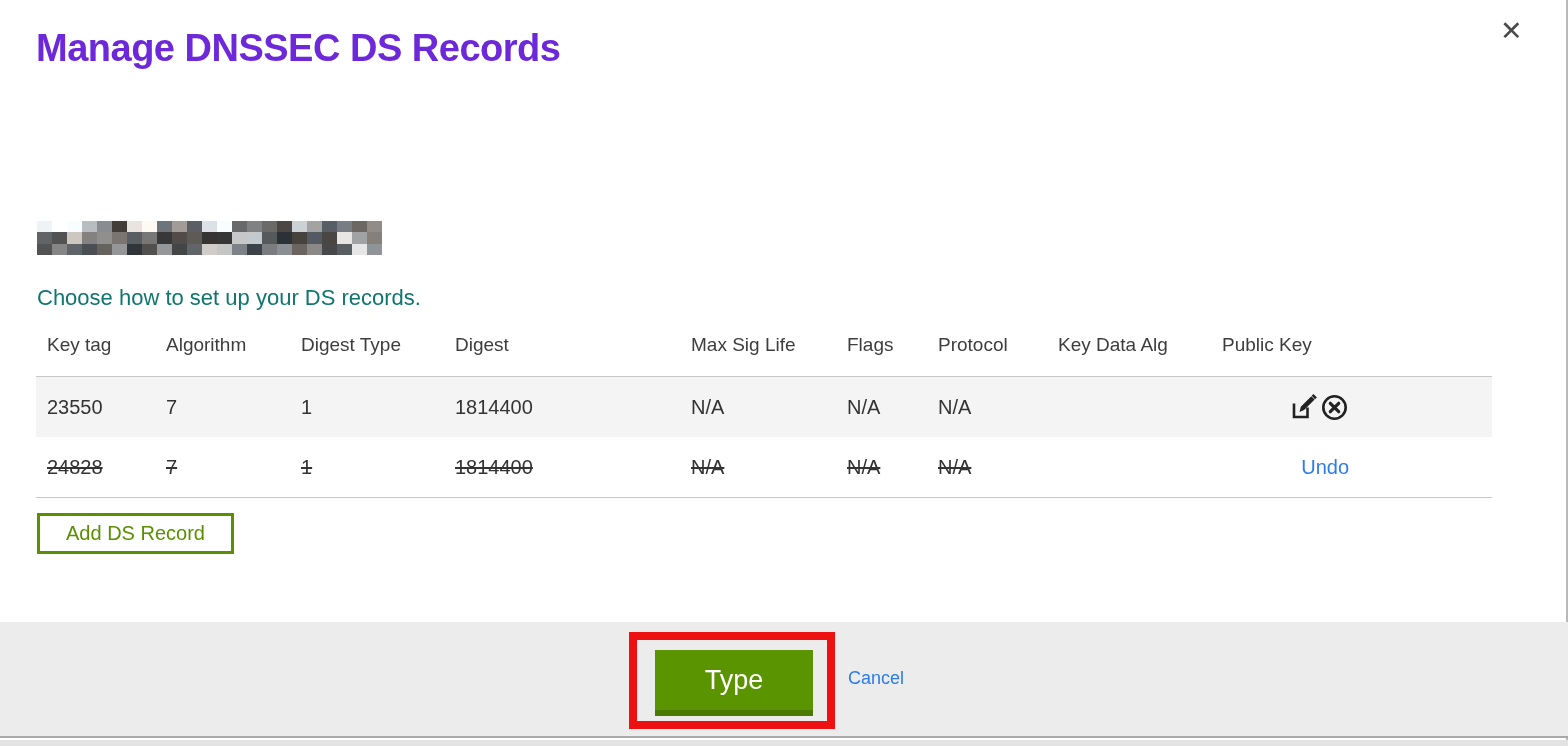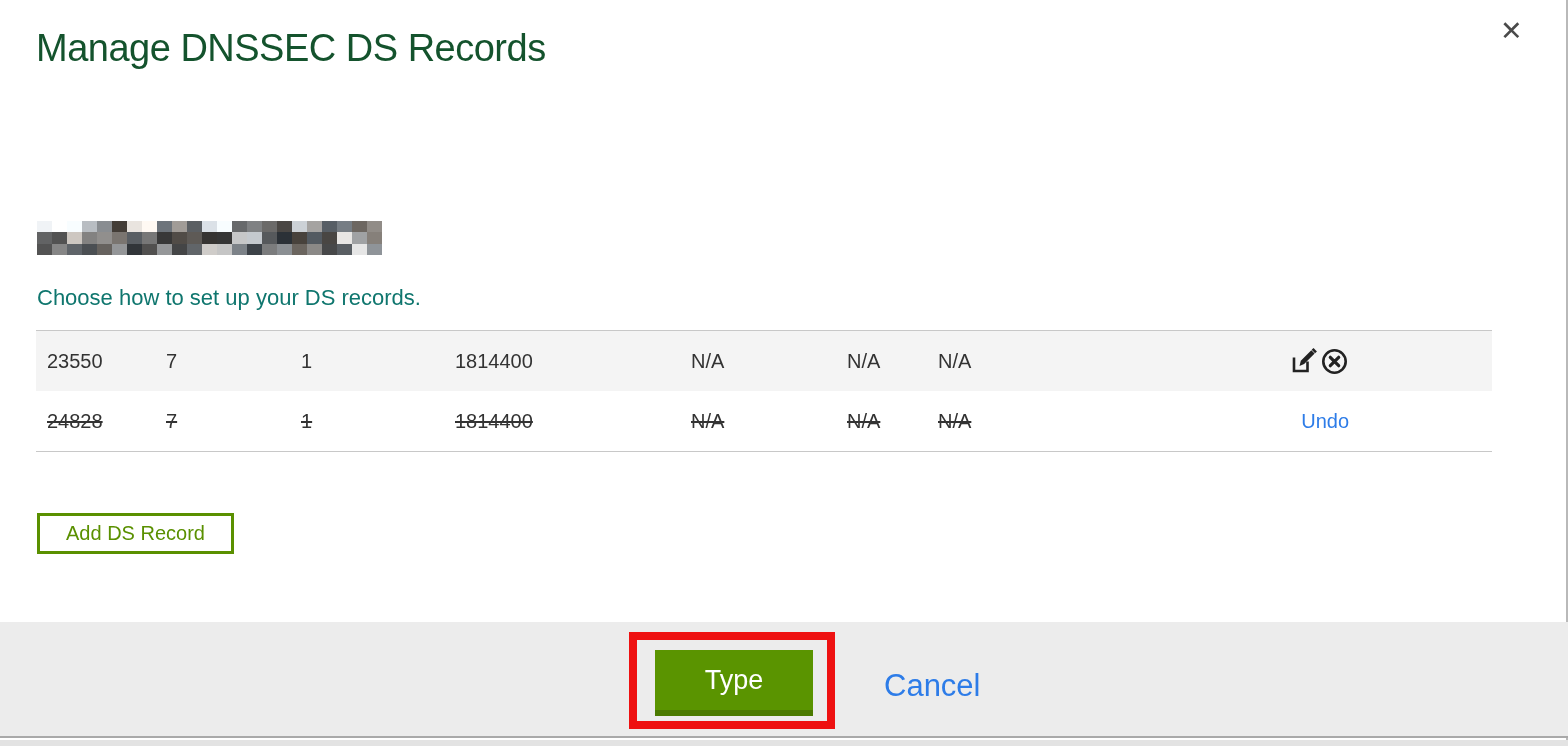--- a/index.html
+++ b/index.html
@@ -10,21 +10,21 @@
     position: relative;
     overflow: hidden;
     color: #333;
   }
   .page-right-border {
     position: absolute; top: 0; right: 0; width: 2px; height: 746px;
     background: #b9b9b9;
   }
   .dialog-title {
     position: absolute; left: 36px; top: 27px;
-    font-size: 38px; font-weight: 400; color: #14532d;
+    font-size: 38px; font-weight: 700; color: #6d28d9;
     letter-spacing: -0.5px;
   }
   .close-btn {
     position: absolute; left: 1500px; top: 18px;
     font-size: 27px; font-weight: bold; color: #4a4a4a;
     cursor: pointer; line-height: 1;
   }
   .domain-redacted {
     position: absolute; left: 37px; top: 221px;
     width: 345px; height: 34px;
@@ -90,22 +90,22 @@
     font-family: "Liberation Sans", sans-serif;
     cursor: pointer;
   }
   .annotation-red-box {
     position: absolute; left: 629px; top: 632px;
     width: 206px; height: 97px;
     border: 8px solid #ee1111;
     pointer-events: none;
   }
   .cancel-link {
-    position: absolute; left: 884px; top: 668px;
-    color: #2d7ce8; font-size: 31px; cursor: pointer; text-decoration: none;
+    position: absolute; left: 848px; top: 668px;
+    color: #2d7ce8; font-size: 18px; cursor: pointer; text-decoration: none;
   }
 </style>
 </head>
 <body>
 
 <div class="page-right-border"></div>
 
 <h1 class="dialog-title">Manage DNSSEC DS Records</h1>
 
 <div class="close-btn">✕</div>
@@ -179,20 +179,32 @@
     <div style="background: rgb(71, 72, 73);"></div>
     <div style="background: rgb(89, 94, 99);"></div>
     <div style="background: rgb(230, 230, 230);"></div>
     <div style="background: rgb(143, 148, 153);"></div>
   </div>
 
 <div class="instruction">Choose how to set up your DS records.</div>
 
 <div class="ds-table">
 
+  <div class="t-row t-header">
+    <div class="t-cell">Key tag</div>
+    <div class="t-cell">Algorithm</div>
+    <div class="t-cell">Digest Type</div>
+    <div class="t-cell">Digest</div>
+    <div class="t-cell">Max Sig Life</div>
+    <div class="t-cell">Flags</div>
+    <div class="t-cell">Protocol</div>
+    <div class="t-cell">Key Data Alg</div>
+    <div class="t-cell">Public Key</div>
+    <div class="t-cell"></div>
+  </div>
 
   <div class="t-row t-body-row row-existing">
     <div class="t-cell strikeable">23550</div>
     <div class="t-cell strikeable">7</div>
     <div class="t-cell strikeable">1</div>
     <div class="t-cell strikeable">1814400</div>
     <div class="t-cell strikeable">N/A</div>
     <div class="t-cell strikeable">N/A</div>
     <div class="t-cell strikeable">N/A</div>
     <div class="t-cell strikeable"></div>

